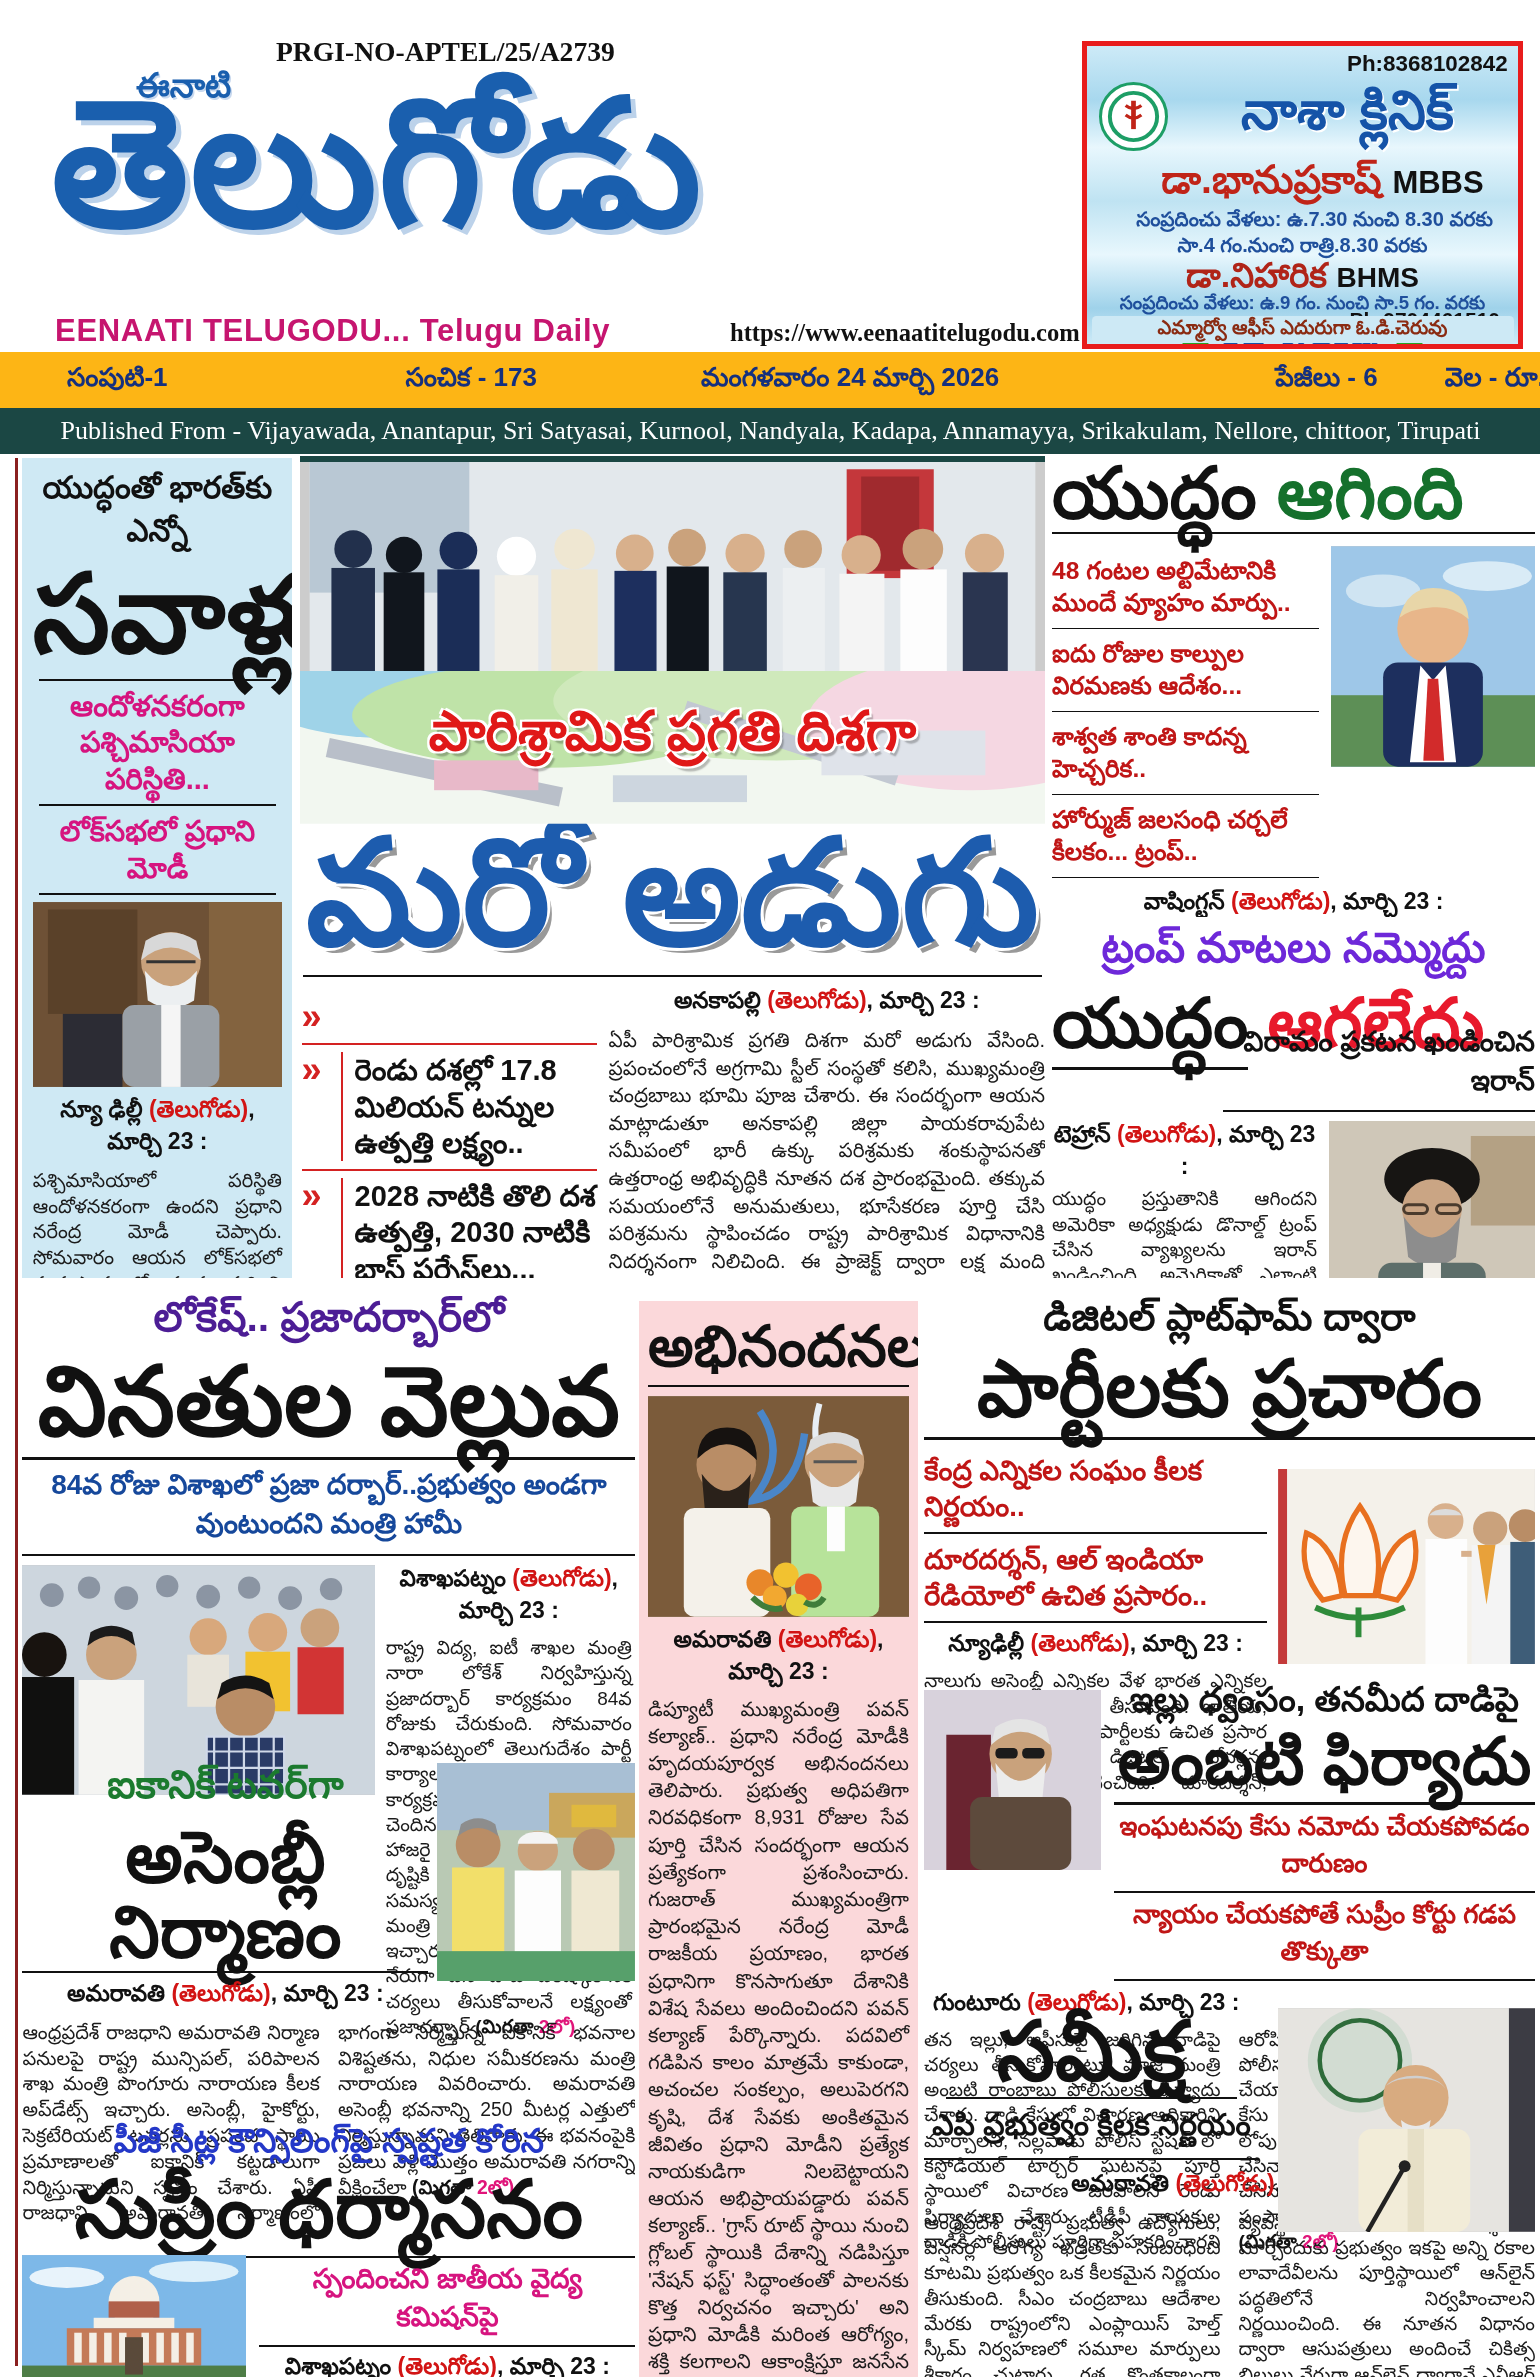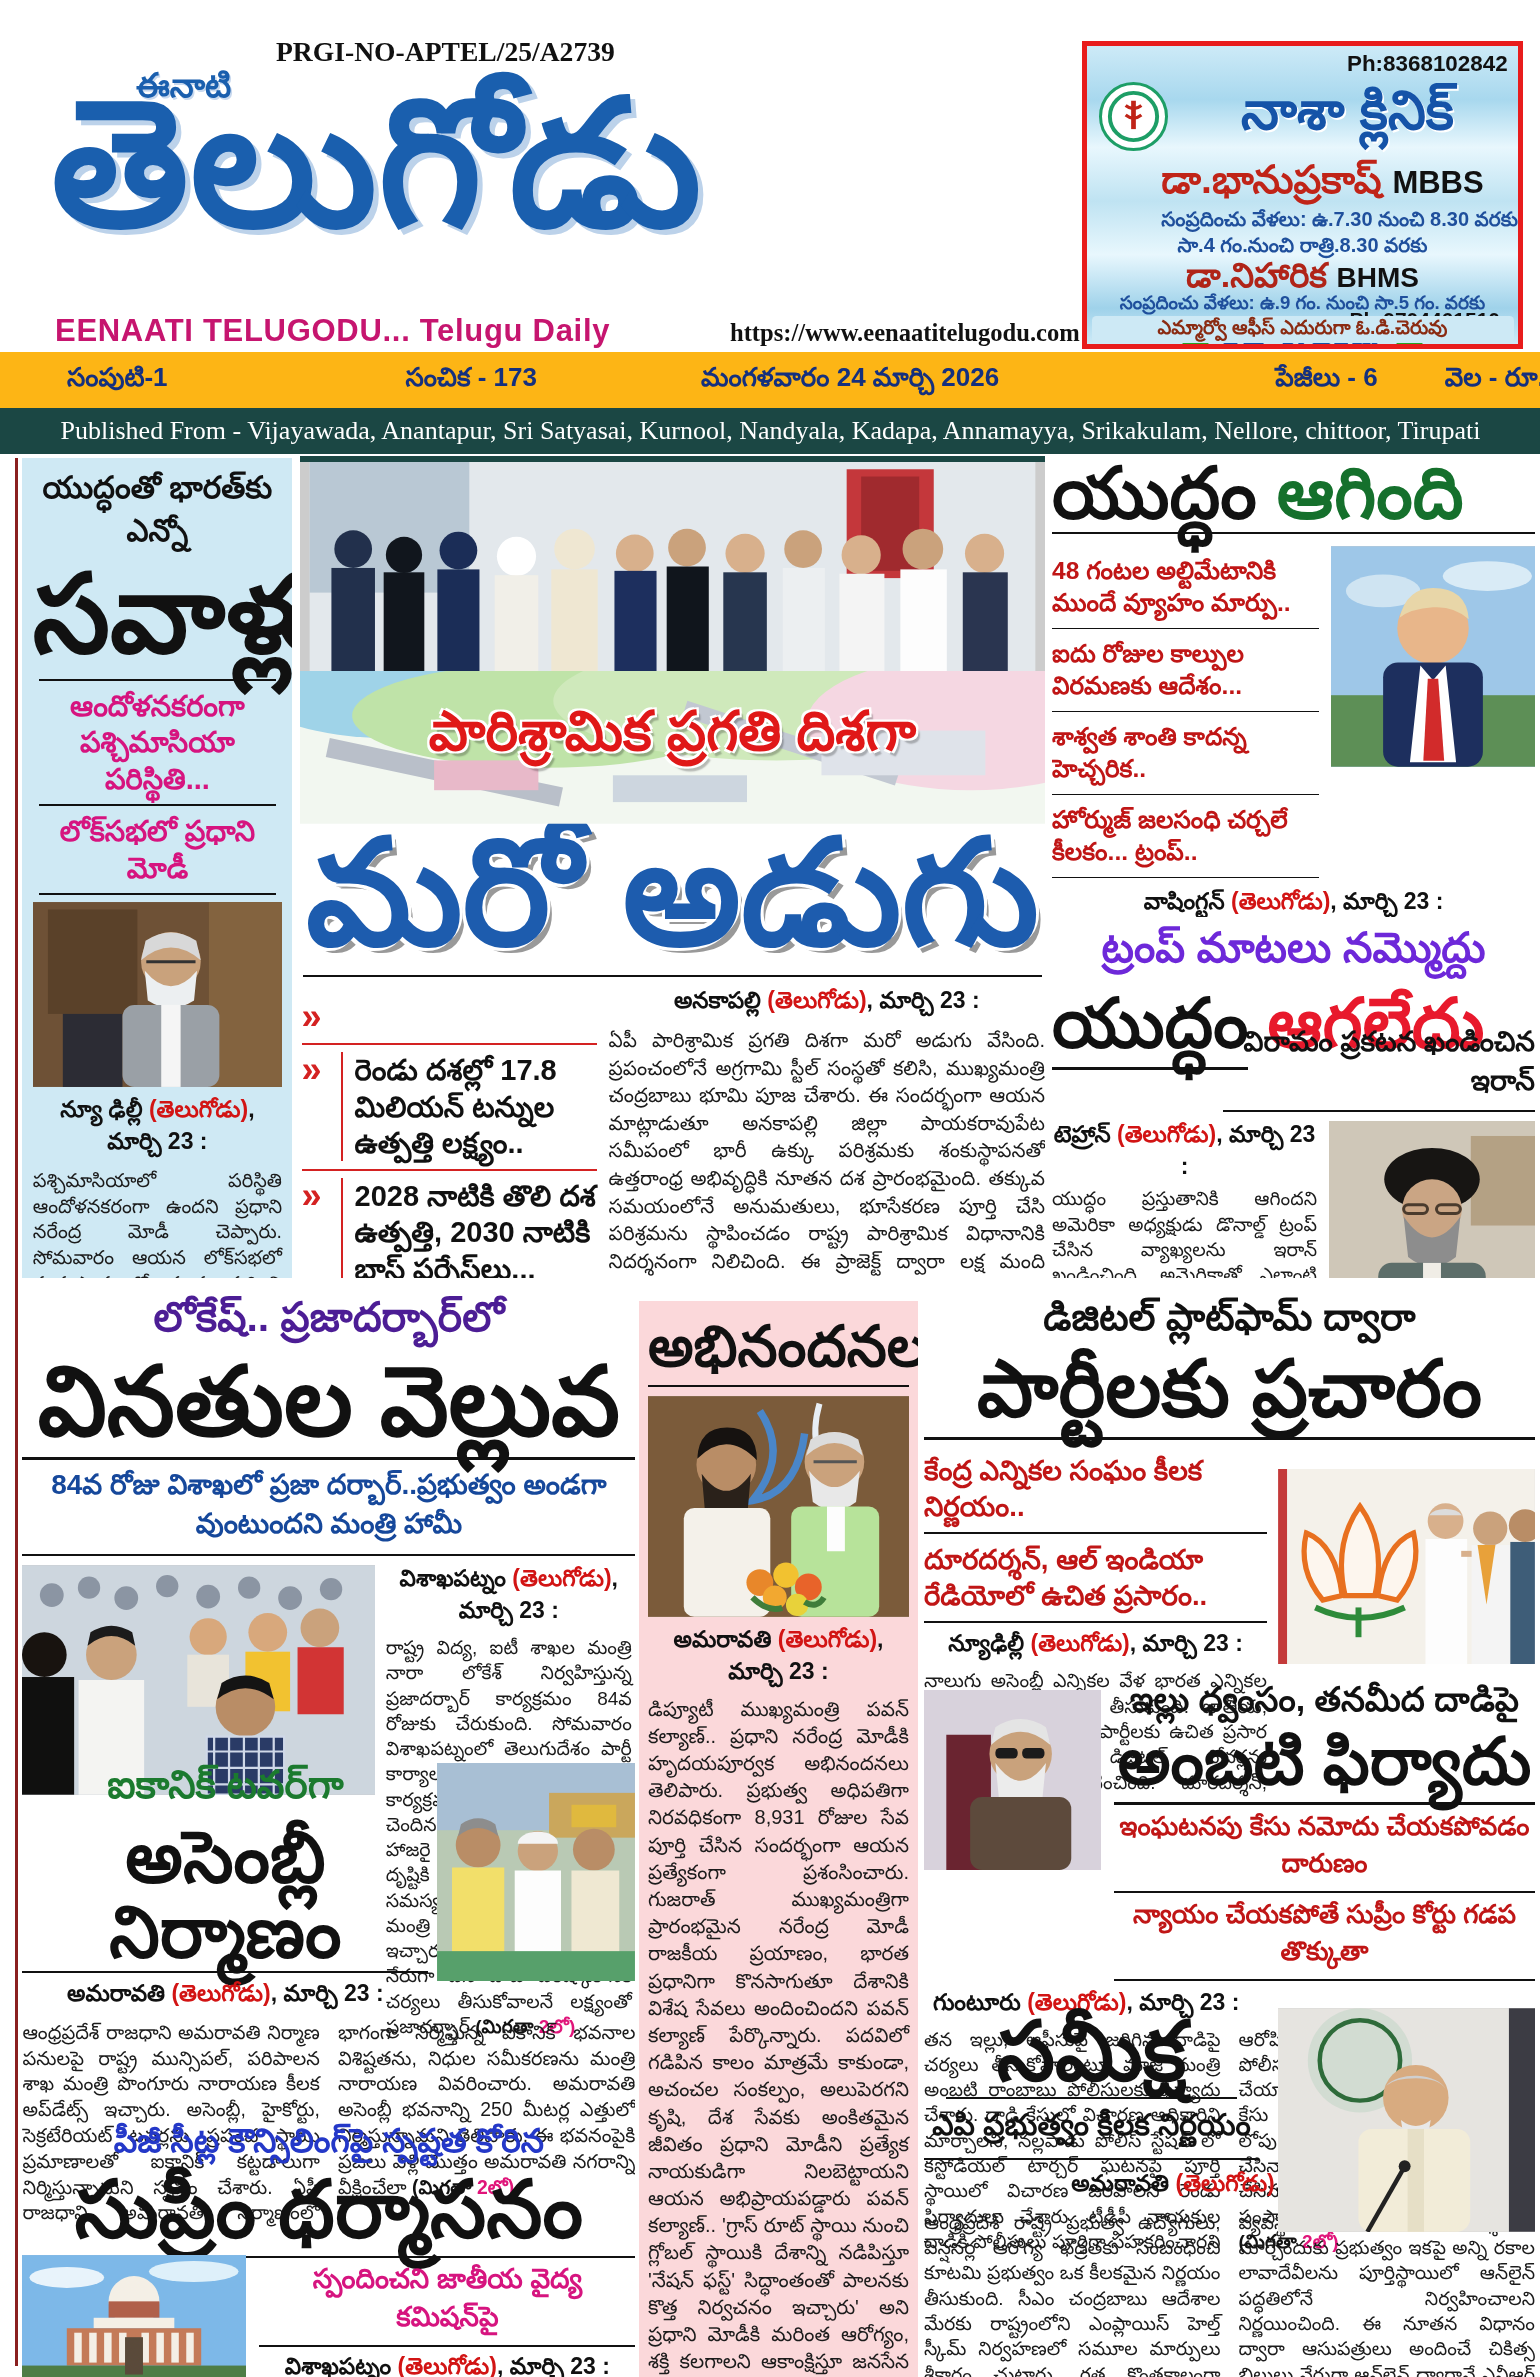--- a/index.html
+++ b/index.html
@@ -16,21 +16,21 @@
 
   
   .ad { left:1082px; top:41px; width:441px; height:308px; border:5.2px solid #e81c1c;
         background:linear-gradient(180deg,#cdeaf7 0%,#a8d8ee 18%,#e8f7fd 34%,#bfe3f2 52%,#e8f7fd 70%,#9fd2ea 88%,#cdeaf7 100%); overflow:hidden; }
   .ad-phone-top { position:absolute; right:10.4px; top:4.5px; font-size:22.4px; font-weight:bold; color:#111; }
   .ad-logo { position:absolute; left:12px; top:36px; width:69px; height:69px; border-radius:50%; background:#fff; border:3.7px solid #1d9e66; }
   .ad-logo svg { width:100%; height:100%; }
   .ad-clinic { position:absolute; left:89px; top:33px; width:343px; text-align:center; font-size:54px; font-weight:800; color:#1553a8; text-shadow:1.5px 1.5px 0 #fff; }
   .ad-doc1 { position:absolute; left:0; top:112px; width:100%; text-align:center; font-size:39px; font-weight:800; color:#c02418;padding-left:40px; }
   .ad-doc1 b { color:#111; font-size:31px; }
-  .ad-t1 { position:absolute; left:0; top:162px; width:100%; text-align:right; font-size:20px; font-weight:bold; color:#1f4f9c; }
+  .ad-t1 { position:absolute; left:12px; top:162px; width:100%; text-align:center; font-size:20px; font-weight:bold; color:#1f4f9c; }
   .ad-t2 { position:absolute; left:0; top:188px; width:100%; text-align:center; font-size:20px; font-weight:bold; color:#1f4f9c; }
   .ad-doc2 { position:absolute; left:0; top:210px; width:100%; text-align:center; font-size:34px; font-weight:800; color:#b02418; }
   .ad-doc2 b { color:#111; font-size:28px; }
   .ad-t3 { position:absolute; left:0; top:246px; width:100%; text-align:center; font-size:18.6px; font-weight:bold; color:#1f4f9c; }
   .ad-phone2 { position:absolute; right:18px; top:262px; font-size:21px; font-weight:bold; color:#111; }
   .ad-med { position:absolute; left:0; top:280px; width:100%; text-align:center; font-size:33px; font-weight:800; color:#1553a8; }
   .ad-plus { color:#27a325; font-size:34px; font-weight:800; }
   .ad-addr { position:absolute; left:4.5px; right:4.5px; bottom:1.5px; text-align:center; font-size:19.4px; font-weight:bold; color:#8a2b12; background:#cde9f5; border-radius:4.5px; }
 
   

